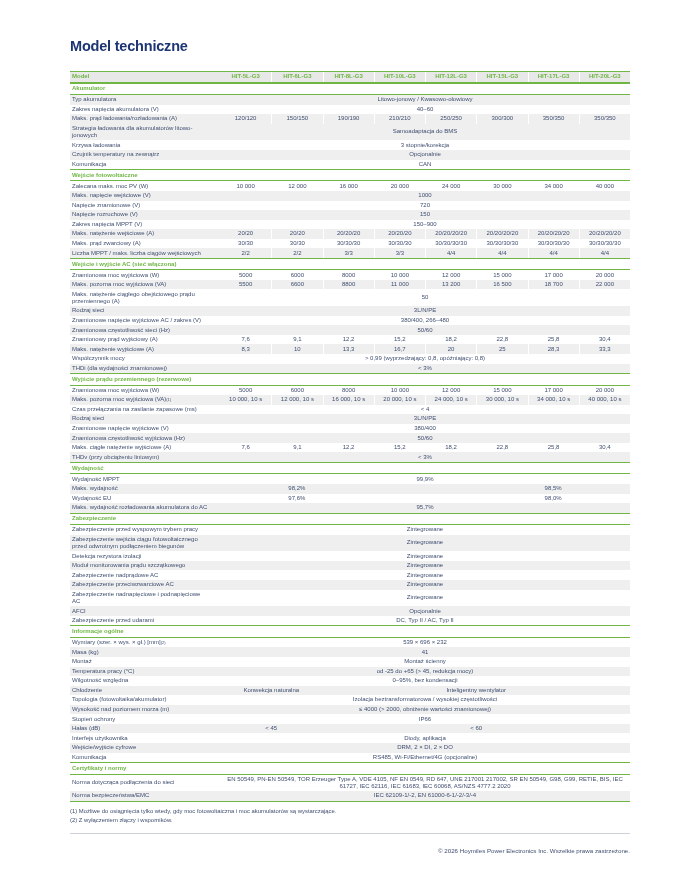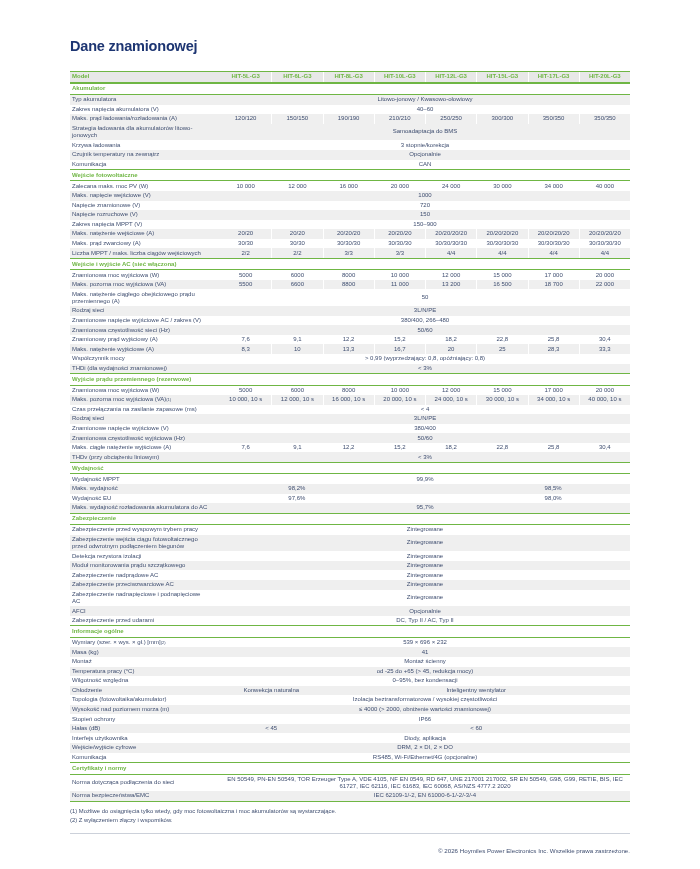--- a/index.html
+++ b/index.html
@@ -42,21 +42,21 @@
   .section:last-child{border-bottom:1.5px solid #6fb644;}
   
   .footnotes{margin-top:5px;font-size:5.9px;line-height:1.55;color:#3f4e70;}
   .divider{border-top:1px solid #ccd1da;margin-top:8px;}
   .copyright{margin-top:13px;text-align:right;font-size:6.2px;color:#3f4e70;}
 </style>
 </head>
 <body>
 
 <div class="page">
-  <h1>Dane znamionowej</h1>
+  <h1>Model techniczne</h1>
   <div class="tbl">
       <div class="trow model-row cols">
         <div class="tlabel">Model</div>
         <div class="tvals">
           <div class="vcell" style="width: 12.5%;">HIT-5L-G3</div>
           <div class="vcell" style="width: 12.5%;">HIT-6L-G3</div>
           <div class="vcell" style="width: 12.5%;">HIT-8L-G3</div>
           <div class="vcell" style="width: 12.5%;">HIT-10L-G3</div>
           <div class="vcell" style="width: 12.5%;">HIT-12L-G3</div>
           <div class="vcell" style="width: 12.5%;">HIT-15L-G3</div>

